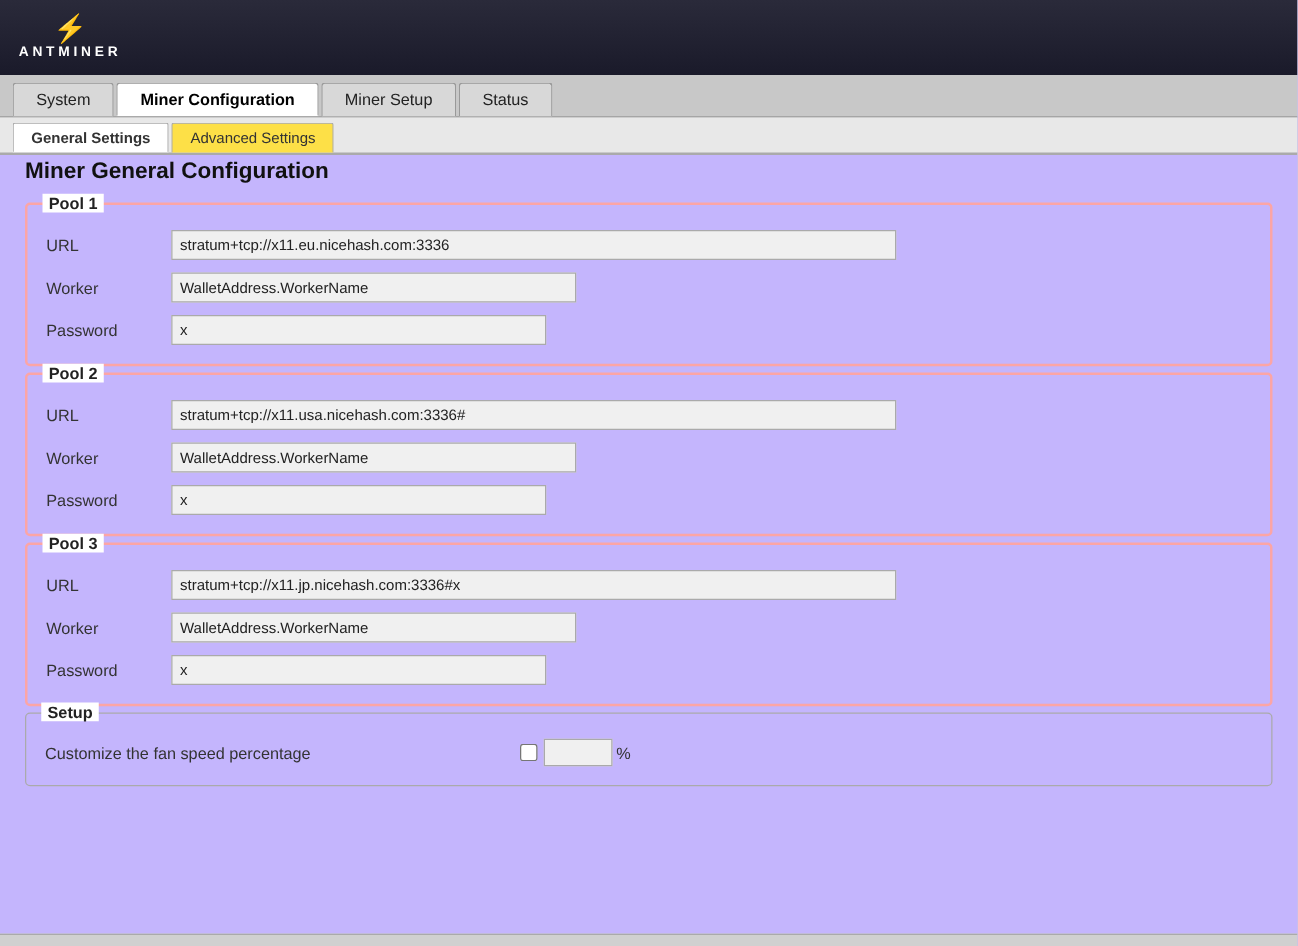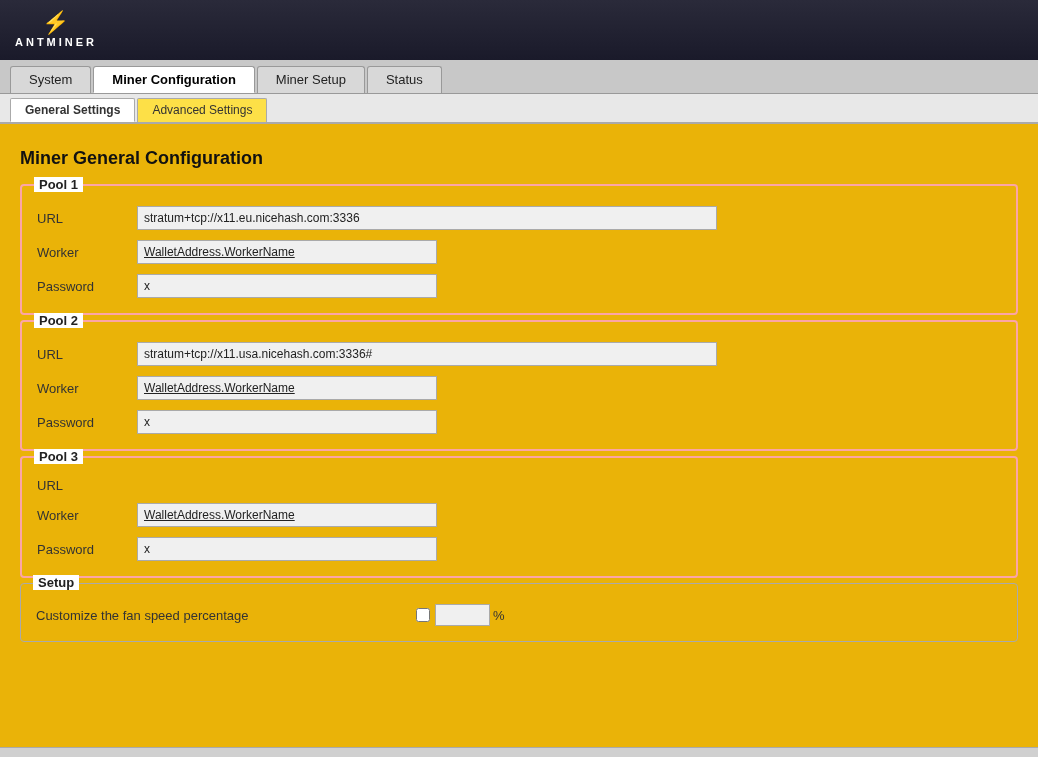--- a/index.html
+++ b/index.html
@@ -83,22 +83,22 @@
       color: #333;
     }
     .sub-tab.active {
       background: #ffffff;
       border-bottom: 1px solid #ffffff;
       font-weight: bold;
     }
 
     
     .main-content {
-      background: #eab308;
-      padding: 24px 20px;
+      background: #c4b5fd;
+      padding: 2px 20px;
       height: calc(757px - 60px - 40px - 34px);
       overflow-y: auto;
     }
 
     .page-title {
       font-size: 18px;
       font-weight: bold;
       margin-bottom: 15px;
       color: #111;
     }
@@ -138,22 +138,21 @@
       background: #f0f0f0;
       padding: 2px 6px;
       font-size: 12px;
       color: #222;
       outline: none;
     }
     .pool-input.url-input {
       width: 580px;
     }
     .pool-input.worker-input {
-      width: 300px;
-      text-decoration: underline;
+      width: 324px;
     }
     .pool-input.password-input {
       width: 300px;
     }
 
     
     .setup-section {
       border: 1px solid #aaa;
       border-radius: 4px;
       margin-bottom: 15px;
@@ -266,20 +265,21 @@
     <div class="pool-row">
       <div class="pool-label">Password</div>
       <input class="pool-input password-input" type="text" value="x" style="">
     </div>
   </div>
 
   <div class="pool-section">
     <div class="pool-legend">Pool 3</div>
     <div class="pool-row">
       <div class="pool-label">URL</div>
+      <input class="pool-input url-input" type="text" value="stratum+tcp://x11.jp.nicehash.com:3336#x" style="">
     </div>
     <div class="pool-row">
       <div class="pool-label">Worker</div>
       <input class="pool-input worker-input" type="text" value="WalletAddress.WorkerName" style="">
     </div>
     <div class="pool-row">
       <div class="pool-label">Password</div>
       <input class="pool-input password-input" type="text" value="x" style="">
     </div>
   </div>

